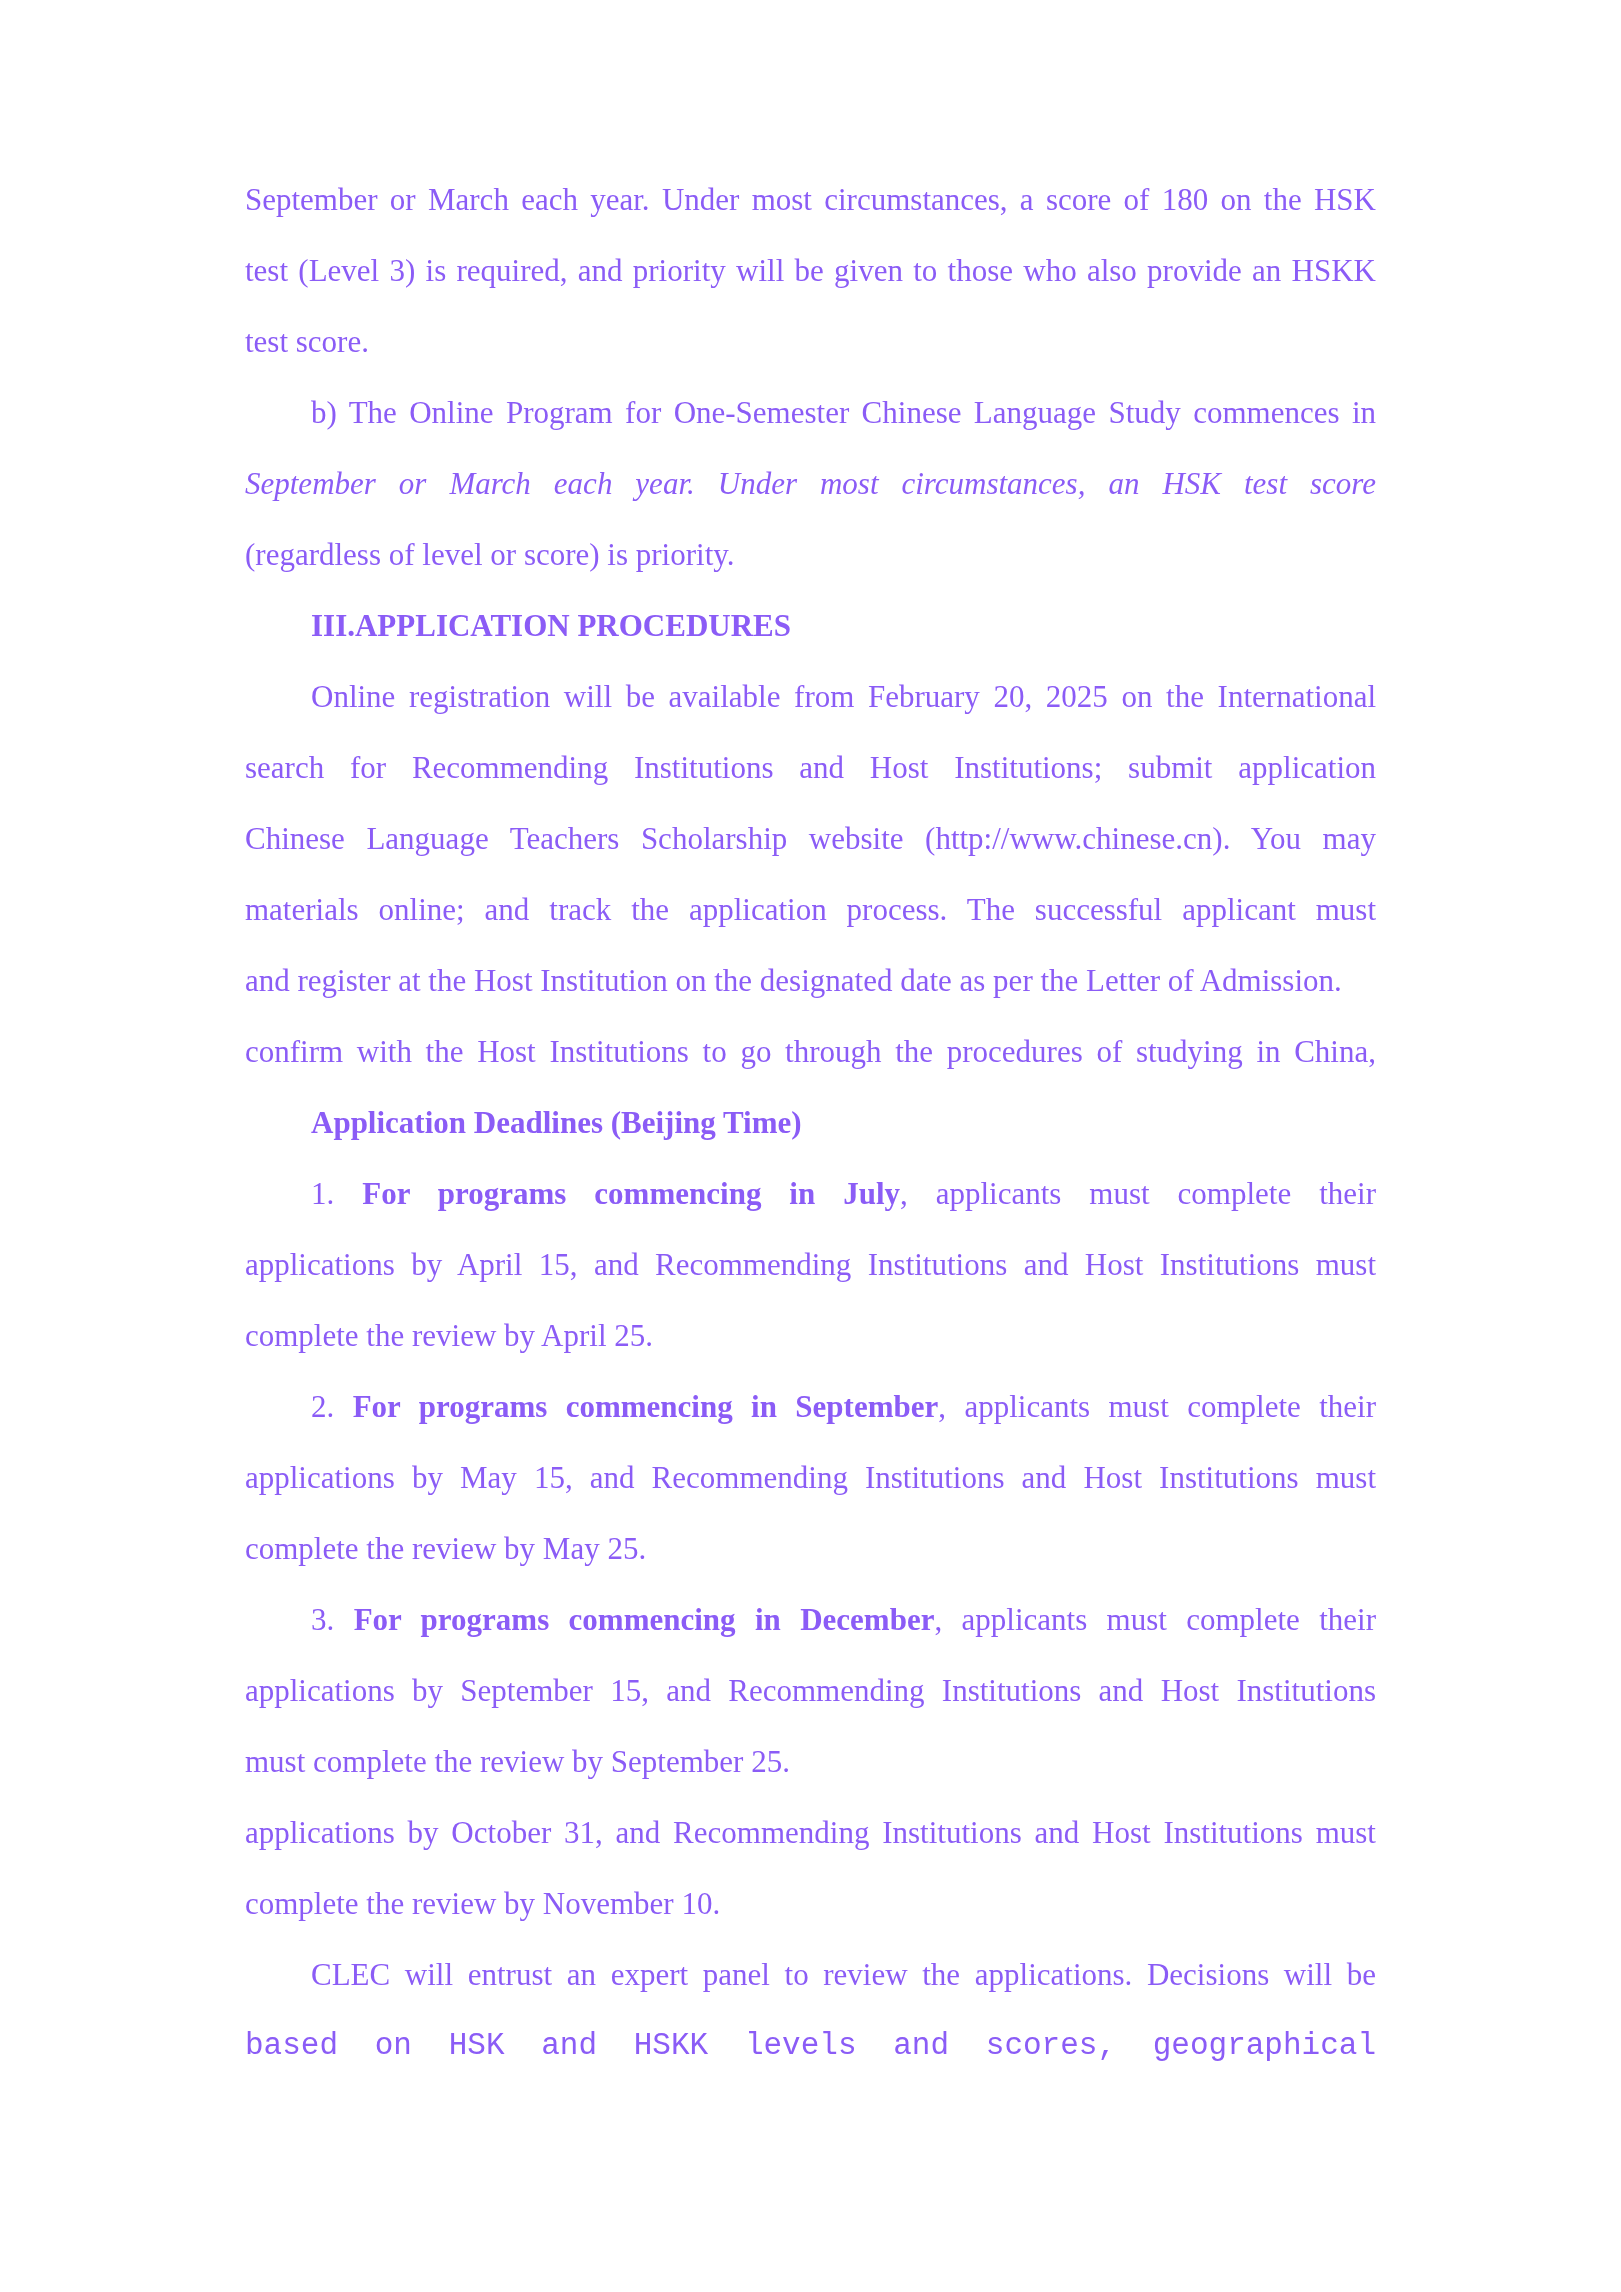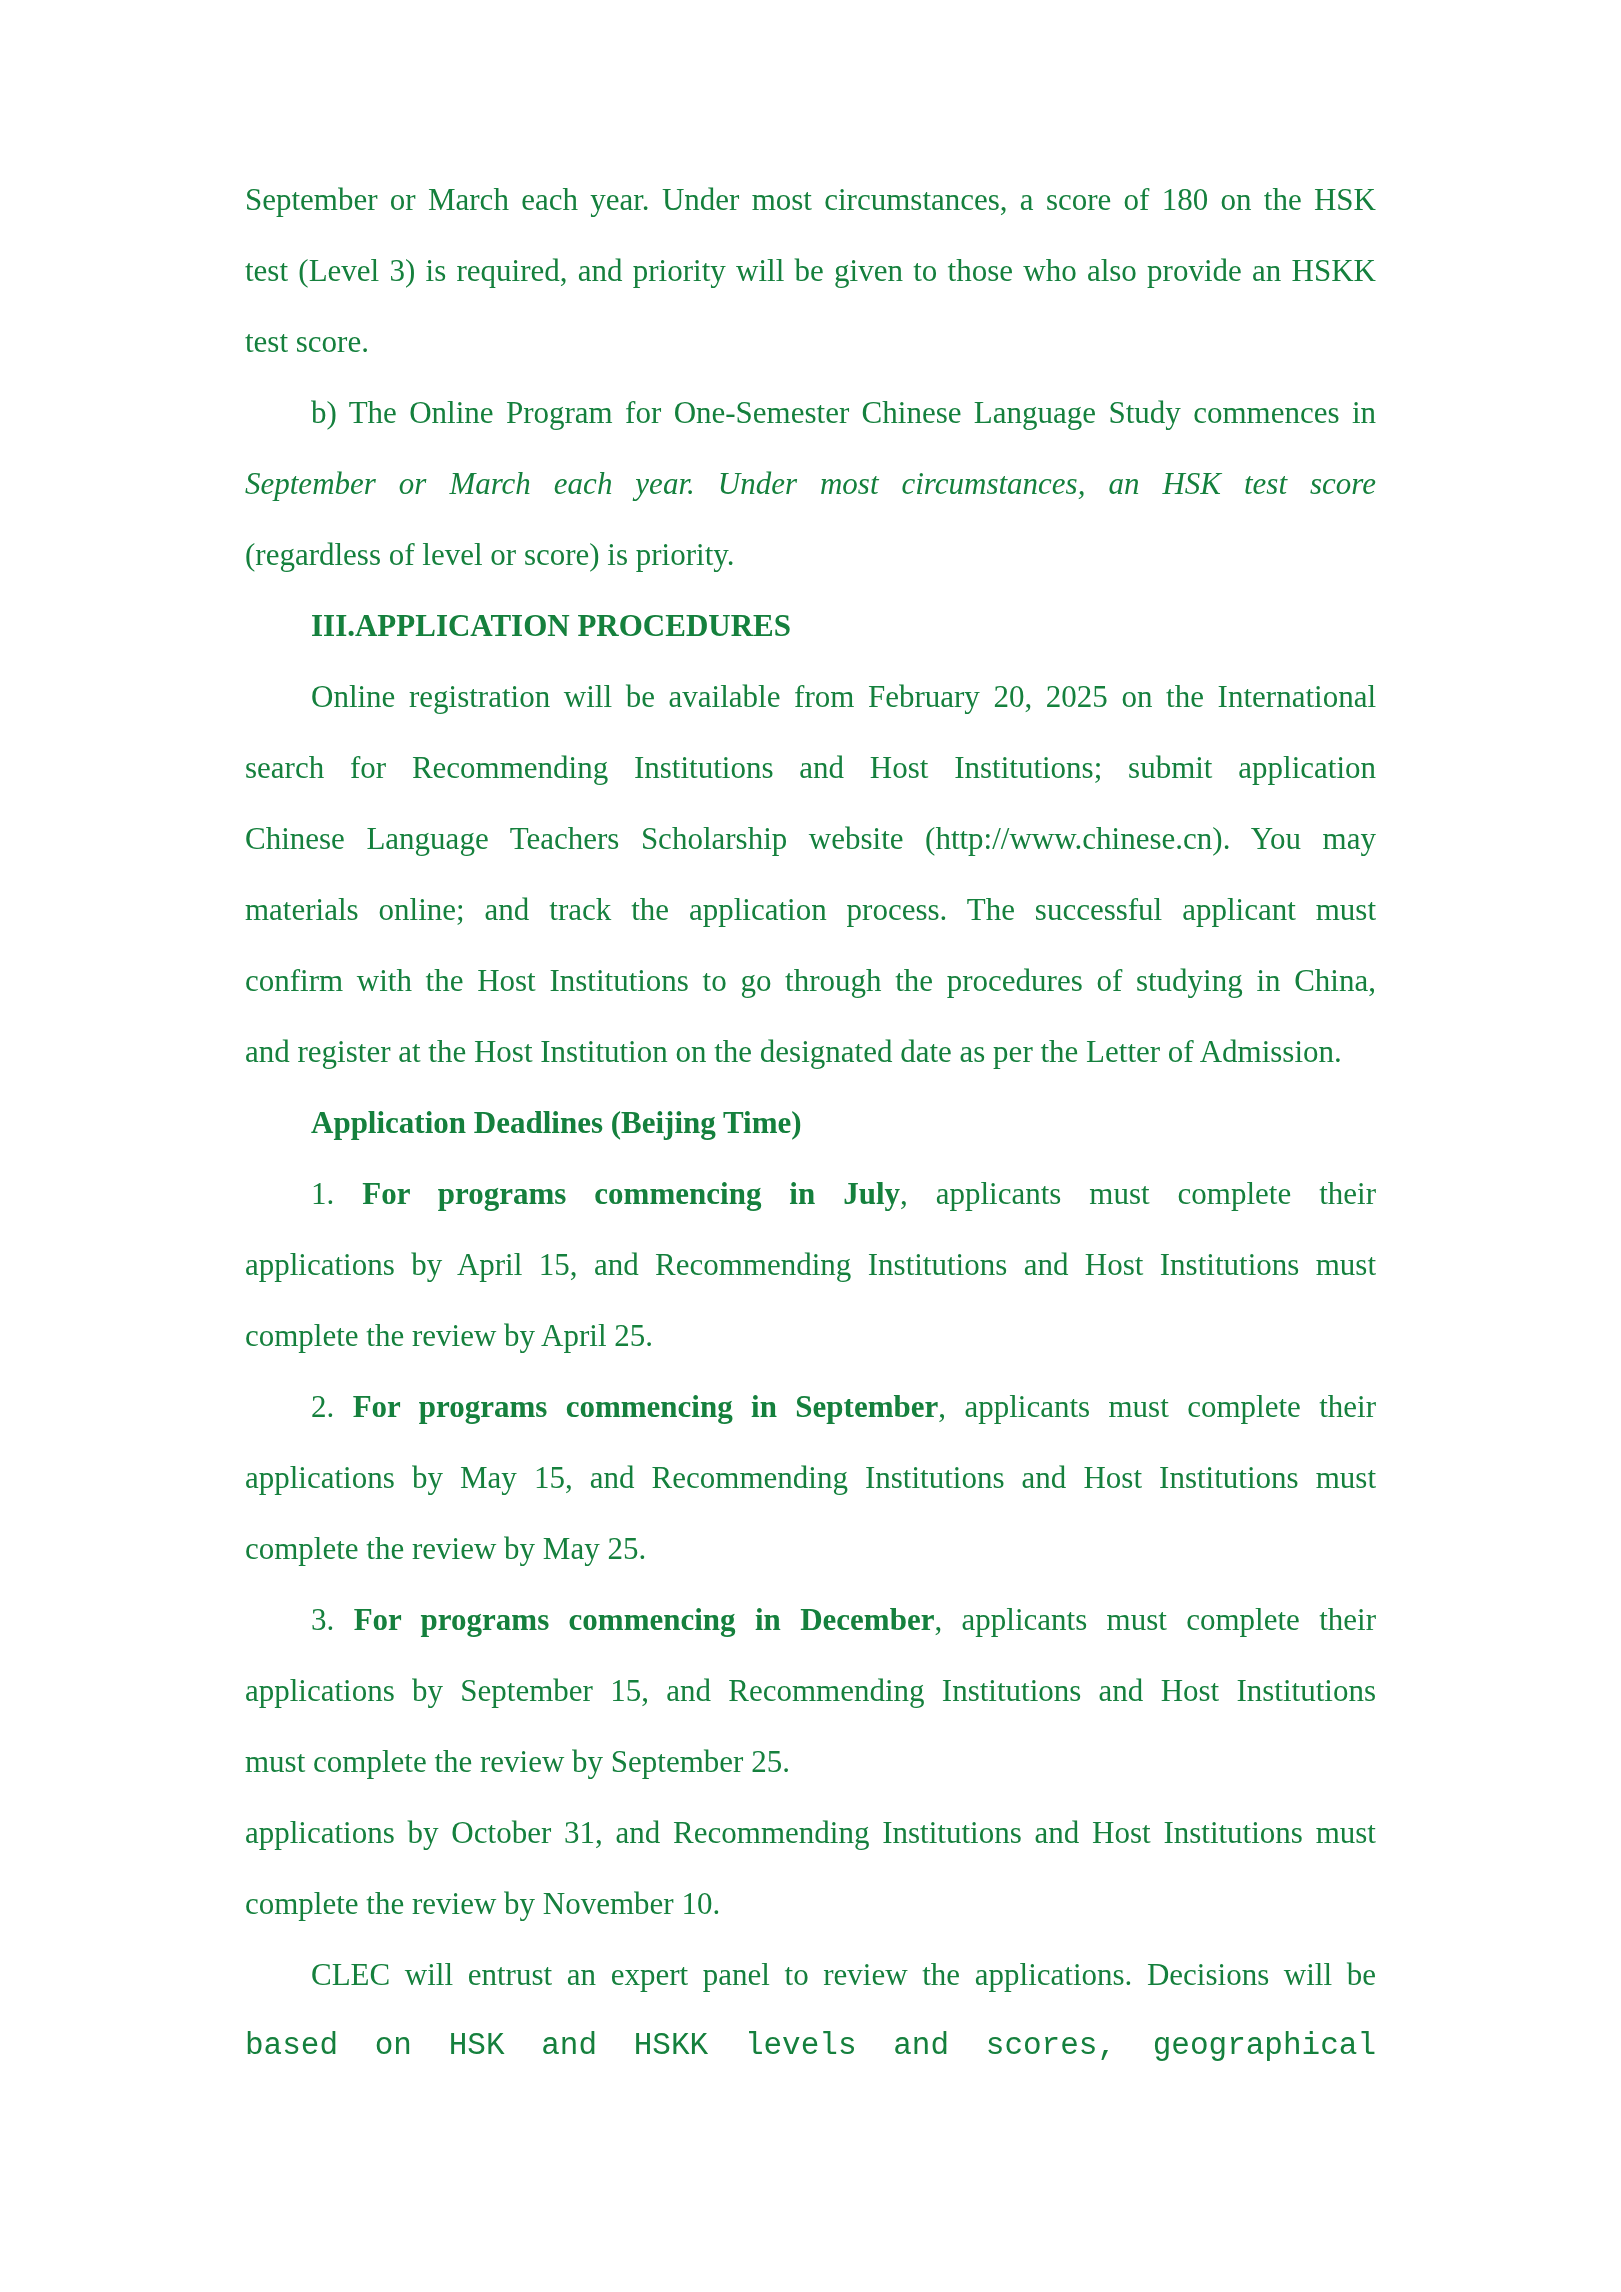--- a/index.html
+++ b/index.html
@@ -1,20 +1,20 @@
 <!DOCTYPE html>
 <html><head>
 <meta charset="utf-8">
 <style>
   html, body { margin: 0; padding: 0; background: #ffffff; }
   body { width: 1621px; height: 2293px; position: relative; overflow: hidden; }
   .page {
     position: absolute; left: 245px; top: 164px; width: 1131px;
     font-family: "Liberation Serif", "DejaVu Serif", serif;
-    font-size: 31px; color: #15803d;
+    font-size: 31px; color: #8b5cf6;
   }
   .line {
     height: 71px; line-height: 71px; white-space: nowrap;
     text-align: justify; text-align-last: justify;
   }
   .line.last { text-align: left; text-align-last: left; }
   .line.indent { padding-left: 66px; }
   .bold { font-weight: bold; }
   .heading { font-weight: bold; }
 </style>
@@ -35,22 +35,22 @@
     <div class="line last">(regardless of level or score) is priority.</div>
   </div>
 
   <div class="line last indent heading">III.APPLICATION PROCEDURES</div>
 
   <div>
     <div class="line indent" style="white-space: normal; overflow: hidden;">Online registration will be available from February 20, 2025 on the International</div>
     <div class="line" style="white-space: normal; overflow: hidden;">search for Recommending Institutions and Host Institutions; submit application</div>
     <div class="line" style="white-space: normal; overflow: hidden;">Chinese Language Teachers Scholarship website (http://www.chinese.cn). You may</div>
     <div class="line" style="white-space: normal; overflow: hidden;">materials online; and track the application process. The successful applicant must</div>
+    <div class="line last">and register at the Host Institution on the designated date as per the Letter of Admission.</div>
     <div class="line" style="white-space: normal; overflow: hidden;">confirm with the Host Institutions to go through the procedures of studying in China,</div>
-    <div class="line last">and register at the Host Institution on the designated date as per the Letter of Admission.</div>
   </div>
 
   <div class="line last indent heading">Application Deadlines (Beijing Time)</div>
 
   <div>
     <div class="line indent" style="white-space: normal; overflow: hidden;"><span>1.</span> <span class="bold">For programs commencing in July</span><span>, applicants must complete their</span></div>
     <div class="line" style="white-space: normal; overflow: hidden;">applications by April 15, and Recommending Institutions and Host Institutions must</div>
     <div class="line last">complete the review by April 25.</div>
   </div>
 

